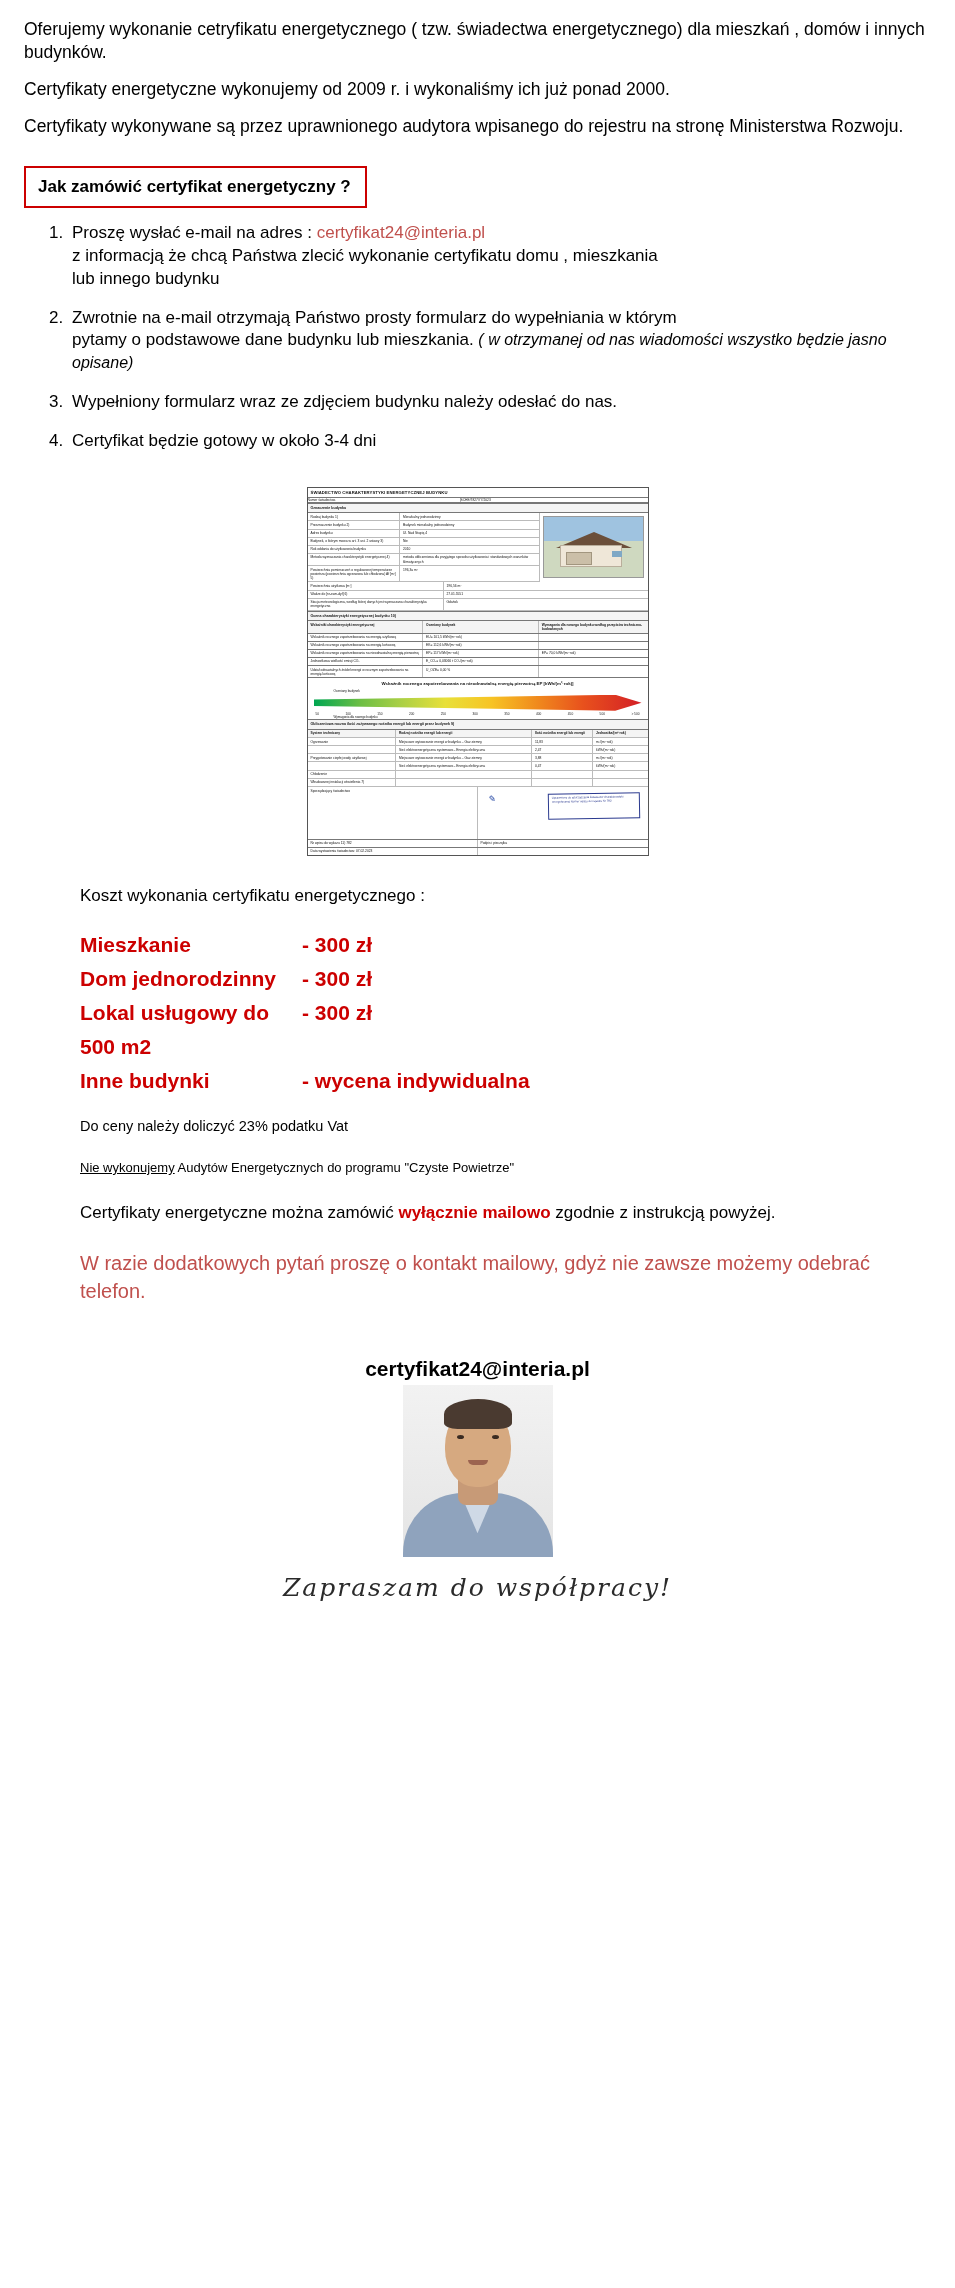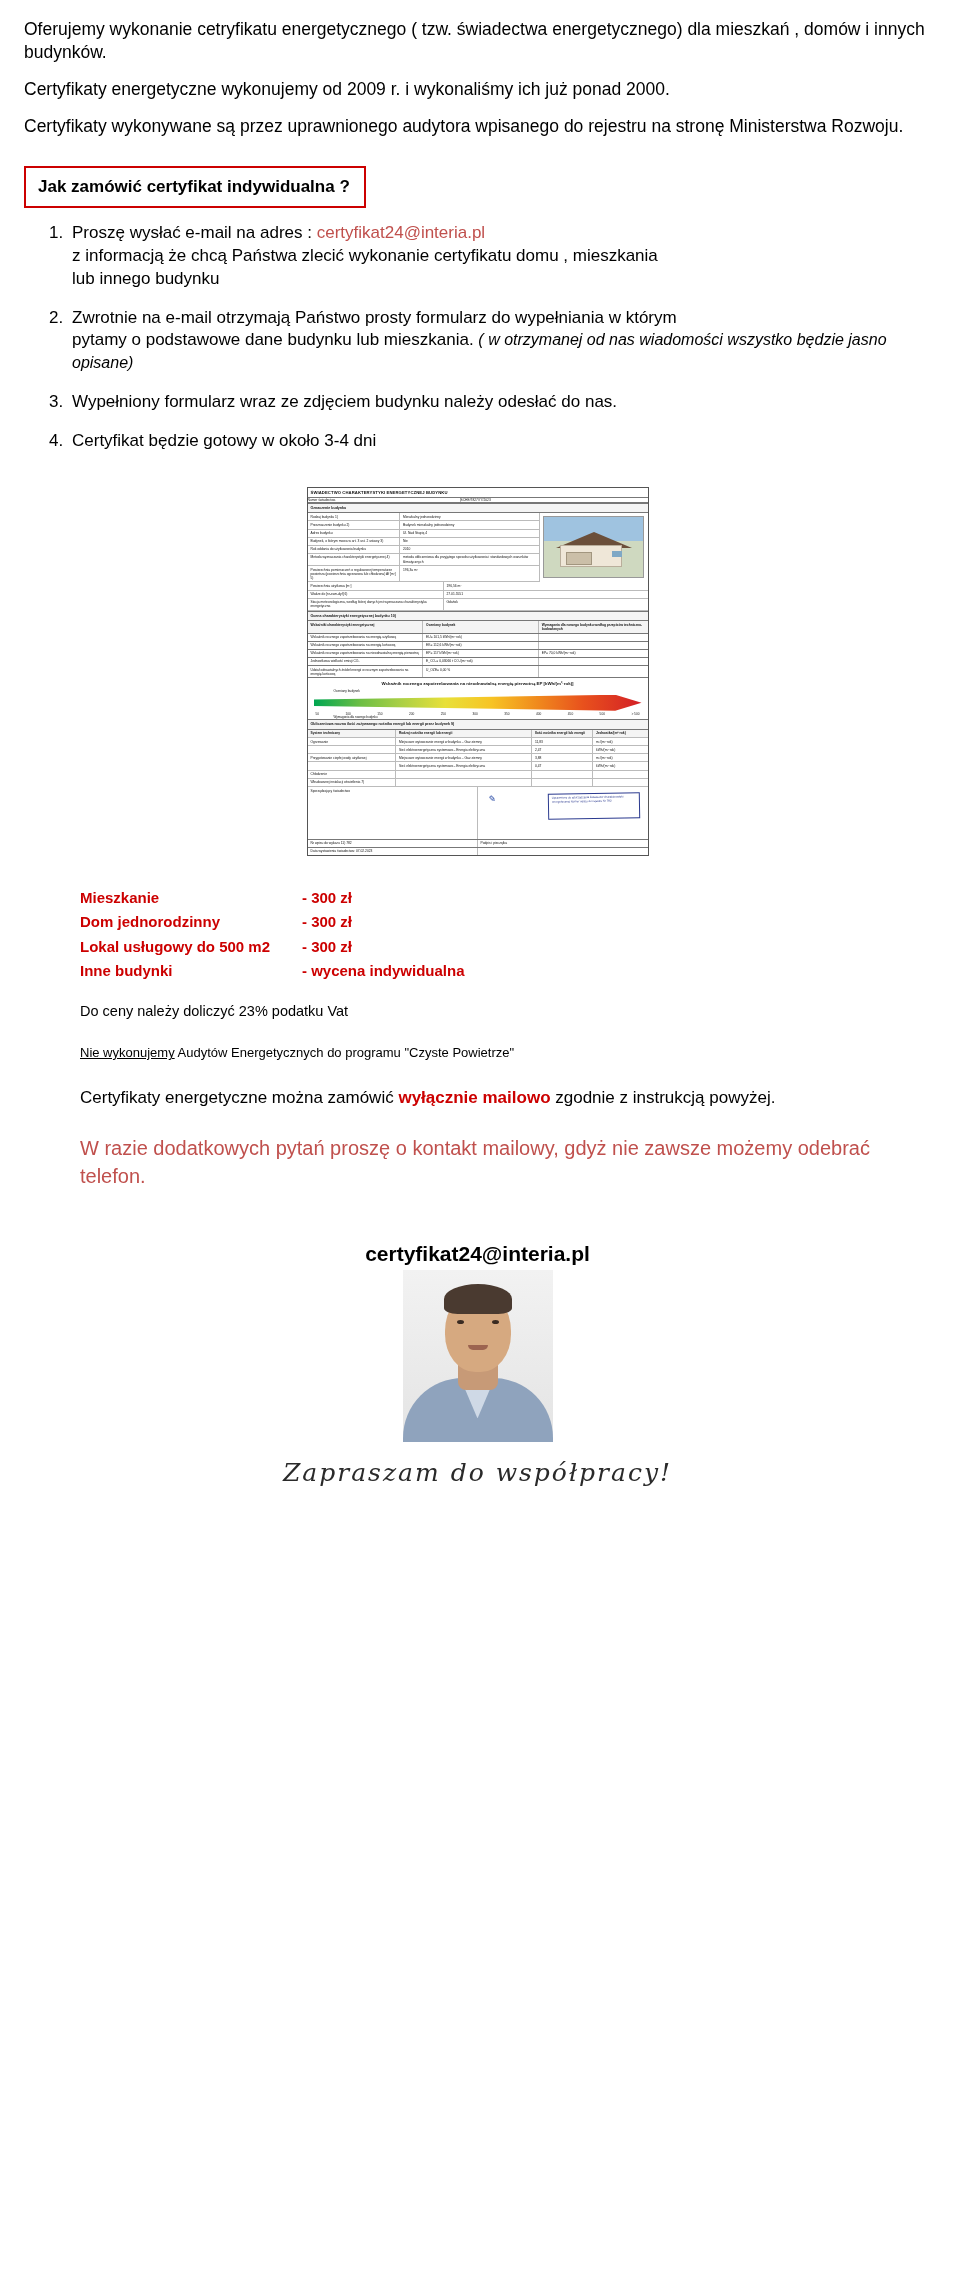--- a/index.html
+++ b/index.html
@@ -189,21 +189,21 @@
 
   
   .cost-head {
     font-size: 17px;
     margin: 0 0 22px 56px;
   }
   .price-list {
     margin: 0 0 0 56px;
     font-weight: bold;
     color: #cc0000;
-    font-size: 15px;
+    font-size: 21px;
     line-height: 1.62;
   }
   .price-row { display: flex; }
   .price-label { width: 222px; }
   .price-value { }
 
   .vat {
     margin: 20px 0 0 56px;
     font-size: 14.5px;
   }
@@ -300,21 +300,21 @@
 <div class="page">
 
   
   <div class="intro">
     <p>Oferujemy wykonanie cetryfikatu energetycznego ( tzw. świadectwa energetycznego) dla mieszkań , domów i innych budynków.</p>
     <p>Certyfikaty energetyczne wykonujemy od 2009 r. i wykonaliśmy ich już ponad 2000.</p>
     <p>Certyfikaty wykonywane są przez uprawnionego audytora wpisanego do rejestru na stronę Ministerstwa Rozwoju.</p>
   </div>
 
   
-  <div class="question-box">Jak zamówić certyfikat indywidualna ?</div>
+  <div class="question-box">Jak zamówić certyfikat energetyczny ?</div>
 
   
   <ol class="steps">
     <li>
       <span>Proszę wysłać e-mail na adres : </span><span class="mail-link">certyfikat24@interia.pl</span>
       <span class="indent-line">z informacją że chcą Państwa zlecić wykonanie certyfikatu domu , mieszkania</span>
       <span class="indent-line">lub innego budynku</span>
     </li>
     <li>
       <span>Zwrotnie na e-mail otrzymają Państwo prosty formularz do wypełniania w którym</span>
@@ -508,20 +508,21 @@
           <span>Data wystawienia świadectwa:</span>
           <span>07.02.2023</span>
         </div>
         <div class="cl"></div>
       </div>
 
     </div>
   </div>
 
   
+  <div class="cost-head">Koszt wykonania certyfikatu energetycznego :</div>
 
   <div class="price-list">
     <div class="price-row">
       <div class="price-label">Mieszkanie</div>
       <div class="price-value">- 300 zł</div>
     </div>
     <div class="price-row">
       <div class="price-label">Dom jednorodzinny</div>
       <div class="price-value">- 300 zł</div>
     </div>

